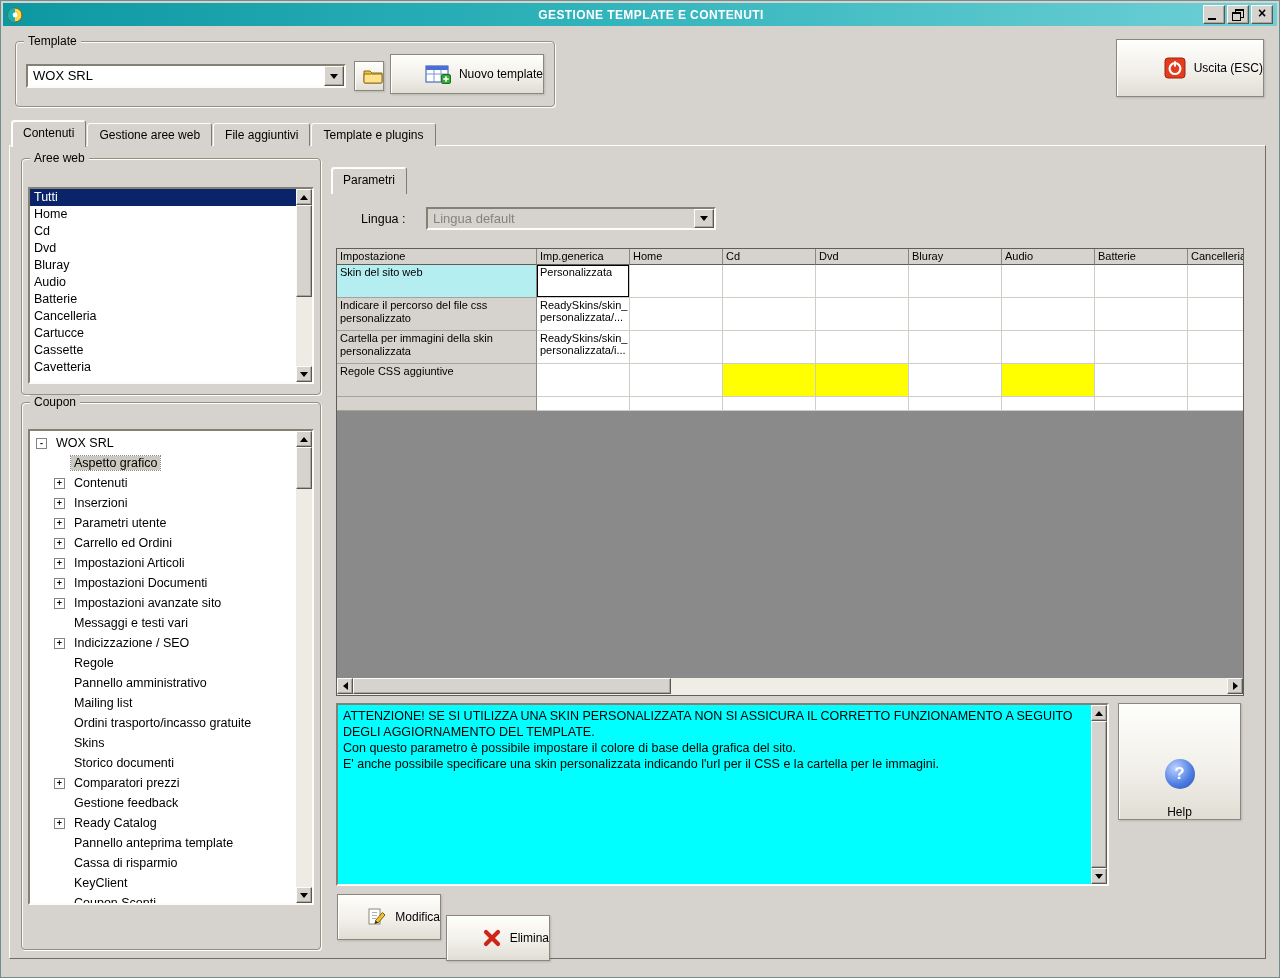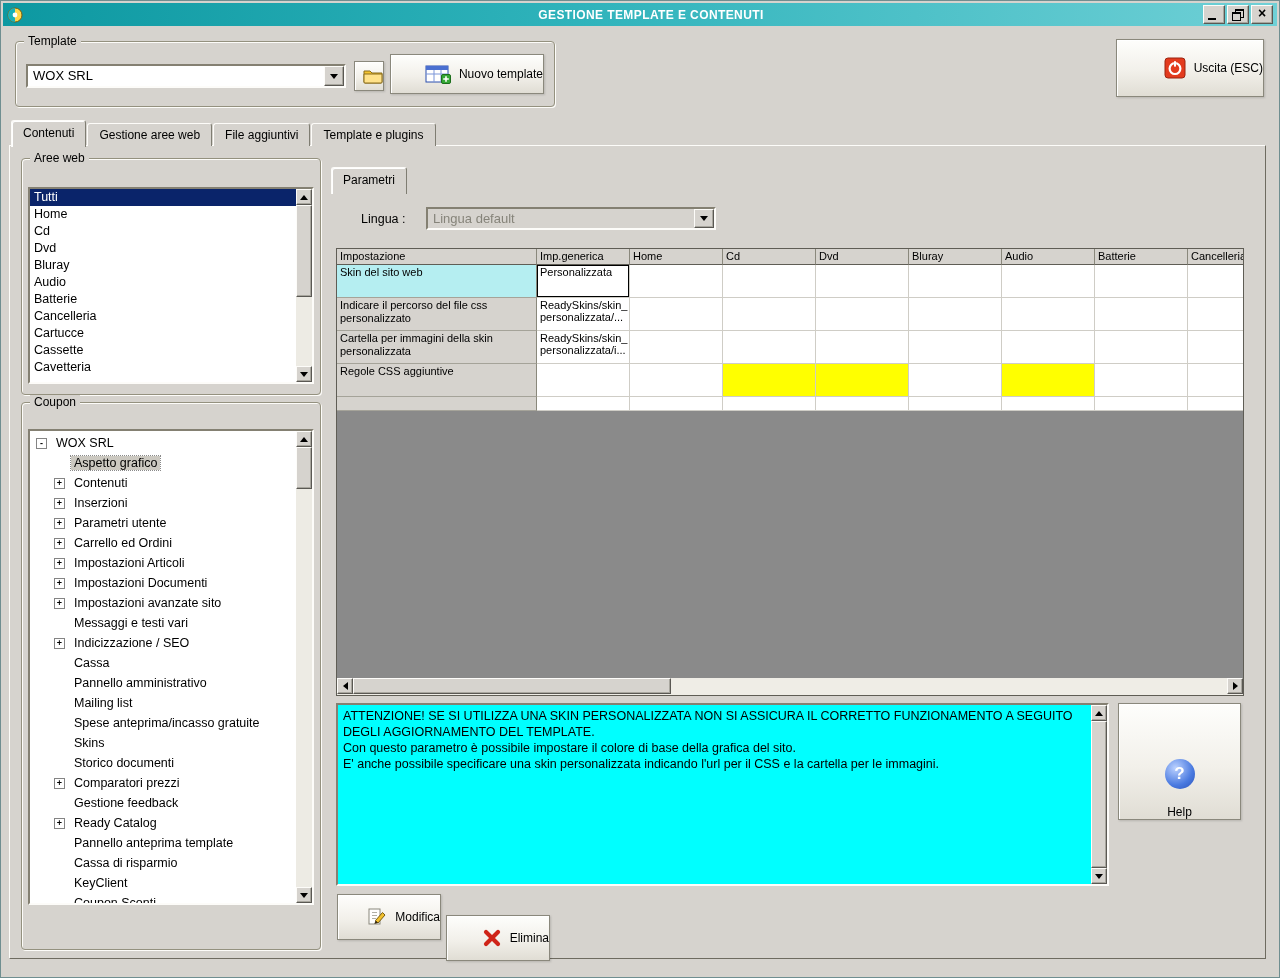--- a/index.html
+++ b/index.html
@@ -264,33 +264,33 @@
         <div class="trow lv1">
             <span class="tg"></span>
             <span class="tlabel">Messaggi e testi vari</span>
           </div>
         <div class="trow lv1">
             <span class="tg">+</span>
             <span class="tlabel">Indicizzazione / SEO</span>
           </div>
         <div class="trow lv1">
             <span class="tg"></span>
-            <span class="tlabel">Cassa</span>
+            <span class="tlabel">Regole</span>
           </div>
         <div class="trow lv1">
             <span class="tg"></span>
             <span class="tlabel">Pannello amministrativo</span>
           </div>
         <div class="trow lv1">
             <span class="tg"></span>
             <span class="tlabel">Mailing list</span>
           </div>
         <div class="trow lv1">
             <span class="tg"></span>
-            <span class="tlabel">Spese anteprima/incasso gratuite</span>
+            <span class="tlabel">Ordini trasporto/incasso gratuite</span>
           </div>
         <div class="trow lv1">
             <span class="tg"></span>
             <span class="tlabel">Skins</span>
           </div>
         <div class="trow lv1">
             <span class="tg"></span>
             <span class="tlabel">Storico documenti</span>
           </div>
         <div class="trow lv1">

